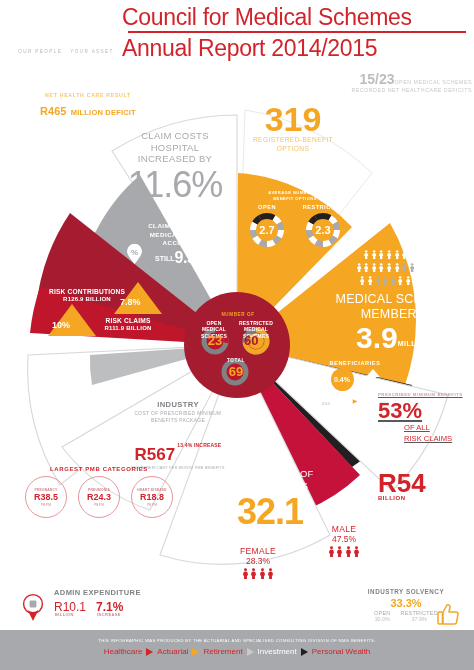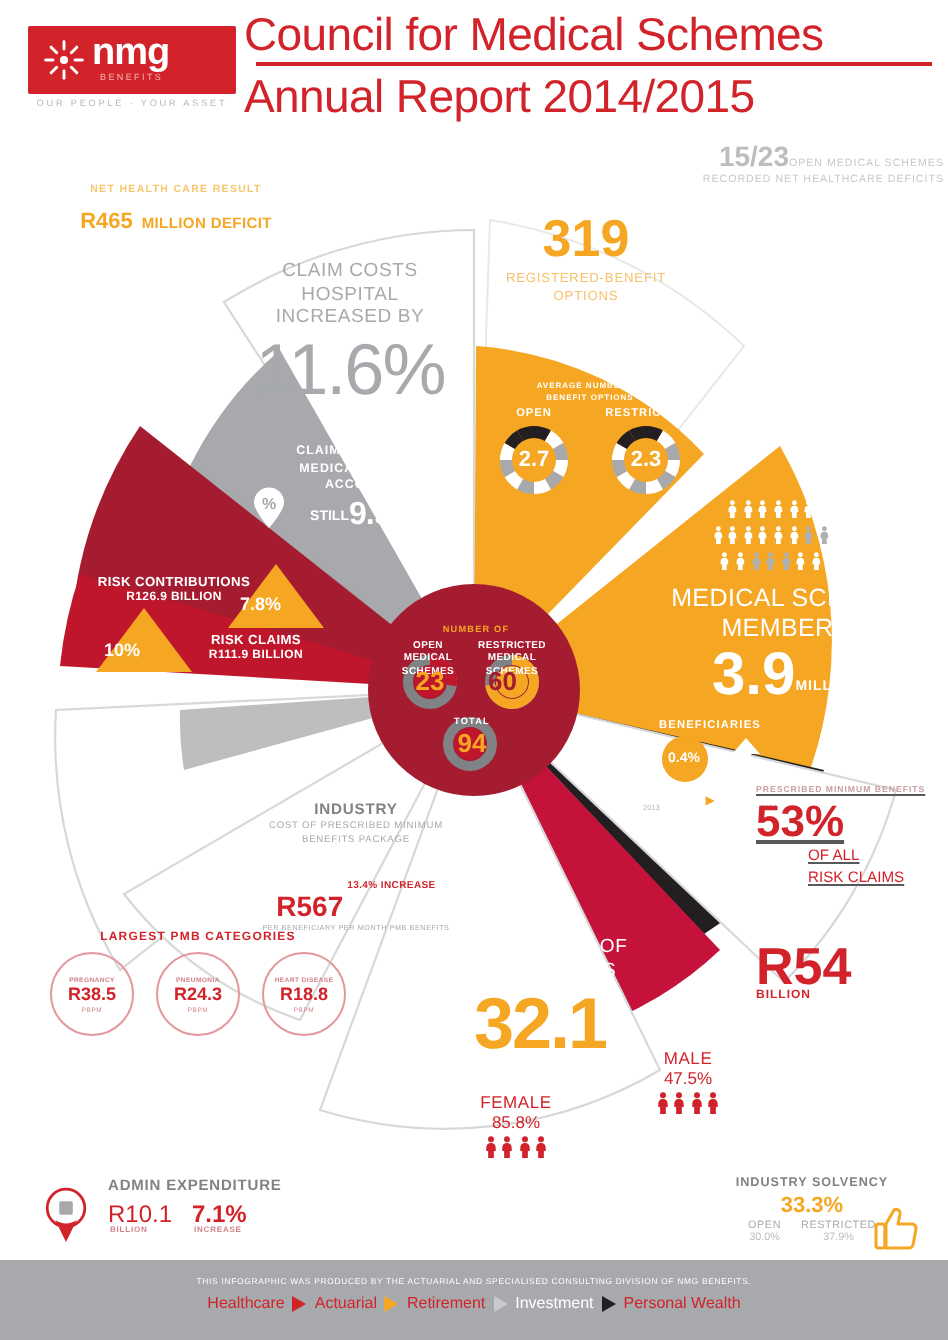--- a/index.html
+++ b/index.html
@@ -55,21 +55,21 @@
   .tri-lbl{position:absolute;font-size:9px;font-weight:bold;color:#fff;}
 
   
   #centre{left:184px;top:292px;width:106px;height:106px;}
   #centre-txt-top{left:196px;top:312px;width:84px;text-align:center;font-size:4.6px;color:#f5a623;letter-spacing:.6px;font-weight:bold;}
   .scheme-lbl{position:absolute;width:46px;text-align:center;font-size:5px;line-height:6.4px;color:#fff;font-weight:bold;letter-spacing:.2px;}
   #total-lbl{left:214px;top:358px;width:44px;text-align:center;font-size:4.6px;color:#fff;letter-spacing:.6px;font-weight:bold;}
 
   
   #opt319{left:238px;top:106px;width:110px;text-align:center;}
-  #opt319 .n{font-size:26px;font-weight:bold;color:#f5a623;line-height:27px;}
+  #opt319 .n{font-size:34px;font-weight:bold;color:#f5a623;line-height:27px;}
   #opt319 .c{font-size:6.6px;color:#f7c169;letter-spacing:.4px;margin-top:2px;line-height:9px;}
 
   
   #avgbo{left:236px;top:190px;width:118px;text-align:center;}
   #avgbo .cap{font-size:4px;color:#fff;font-weight:bold;letter-spacing:.5px;line-height:5.6px;}
   #avgbo .row{display:flex;justify-content:center;gap:12px;margin-top:3px;}
   #avgbo .col{width:44px;}
   #avgbo .k{font-size:5.6px;color:#fff;font-weight:bold;letter-spacing:.5px;}
   .donut{position:relative;width:36px;height:36px;margin:2px auto 0;}
   .donut .val{position:absolute;inset:0;display:flex;align-items:center;justify-content:center;
@@ -100,21 +100,21 @@
   #pmb53 .n{font-size:22px;color:#d2232a;font-weight:bold;line-height:23px;margin-top:2px;}
   #pmb53 .s{font-size:7.6px;color:#d2232a;line-height:9.5px;margin-top:1px;margin-left:26px;}
   #r54{left:378px;top:440px;width:90px;}
   #r54 .n{font-size:26px;color:#d2232a;font-weight:bold;line-height:22px;margin-top:32px;}
   #r54 .s{font-size:6px;color:#d2232a;font-weight:bold;letter-spacing:.5px;margin-top:1px;}
 
   
   #industry{left:112px;top:400px;width:132px;text-align:center;}
   #industry .h{font-size:7.6px;color:#808285;font-weight:bold;letter-spacing:.4px;}
   #industry .c{font-size:4.8px;color:#a7a9ac;letter-spacing:.4px;line-height:6.4px;margin-top:1.5px;}
-  #industry .v{font-size:14px;color:#d2232a;font-weight:bold;display:inline-block;vertical-align:middle;margin-top:20px;}
+  #industry .v{font-size:17px;color:#d2232a;font-weight:bold;display:inline-block;vertical-align:middle;margin-top:20px;}
   #industry .inc{font-size:5px;color:#d2232a;font-weight:bold;display:inline-block;vertical-align:middle;margin-left:2px;letter-spacing:.2px;}
   #industry .f{font-size:3.6px;color:#a7a9ac;letter-spacing:.3px;margin-top:1px;}
 
   
   #pmbcat{left:24px;top:466px;width:150px;text-align:center;}
   #pmbcat .h{font-size:6px;color:#d2232a;font-weight:bold;letter-spacing:.6px;}
   #pmbcat .row{display:flex;justify-content:center;gap:11px;margin-top:4px;}
   .pmbc{width:40px;height:40px;border-radius:50%;border:1px solid #e4989d;display:flex;
         flex-direction:column;align-items:center;justify-content:center;}
   .pmbc .k{font-size:3.3px;color:#d2838a;font-weight:bold;letter-spacing:.2px;}
@@ -188,37 +188,20 @@
   <path d="M237 290 L396 372 A178 178 0 0 1 352 412 Z" fill="#231f20"></path>
 
   <path d="M237 290 L448 340 A216 216 0 0 1 392 436 Z" fill="#ffffff" stroke="#d7d8d9" stroke-width="1.1"></path>
 
   <path d="M237 290 L360 420 A179 179 0 0 1 218 468 Z" fill="#c4123b"></path>
 
   <path d="M237 290 L330 480 A212 212 0 0 1 160 500 Z" fill="#ffffff" stroke="#d7d8d9" stroke-width="1.1"></path>
 </svg>
 
 <div id="header" class="abs">
-  <div id="logo-box" class="abs">
-    <svg id="logo-mark" viewBox="0 0 24 24">
-      <g stroke="#ffffff" stroke-width="1.6" stroke-linecap="round">
-        <line x1="12" y1="2" x2="12" y2="6"></line>
-          <line x1="12" y1="18" x2="12" y2="22"></line>
-        <line x1="2" y1="12" x2="6" y2="12"></line>
-          <line x1="18" y1="12" x2="22" y2="12"></line>
-        <line x1="5" y1="5" x2="8" y2="8"></line>
-          <line x1="16" y1="16" x2="19" y2="19"></line>
-        <line x1="19" y1="5" x2="16" y2="8"></line>
-          <line x1="8" y1="16" x2="5" y2="19"></line>
-      </g>
-      <circle cx="12" cy="12" r="2.2" fill="#ffffff"></circle>
-    </svg>
-    <div id="logo-word">nmg</div>
-    <div id="logo-sub">BENEFITS</div>
-  </div>
   <div id="logo-tag" class="abs">OUR PEOPLE · YOUR ASSET</div>
   <div id="title-wrap" class="abs">
     <div id="title1">Council for Medical Schemes</div>
     <div id="title-rule"></div>
     <div id="title2">Annual Report 2014/2015</div>
   </div>
 </div>
 
 <div id="deficits" class="abs">
   <div style="text-align:right;">
@@ -289,21 +272,21 @@
   <div>SCHEMES</div>
 </div>
 <div class="scheme-lbl" style="left:233px;top:320px;">
   <div>RESTRICTED</div>
   <div>MEDICAL</div>
   <div>SCHEMES</div>
 </div>
 <div class="abs" style="left:203px;top:333px;width:24px;text-align:center;font-size:13px;font-weight:bold;color:#f5a623;">23</div>
 <div class="abs" style="left:244px;top:333px;width:24px;font-size:13px;font-weight:bold;color:#a51c30;">60</div>
 <div id="total-lbl" class="abs">TOTAL</div>
-<div class="abs" style="left:223px;top:364px;width:26px;text-align:center;font-size:13px;font-weight:bold;color:#f5a623;">94</div>
+<div class="abs" style="left:223px;top:364px;width:26px;text-align:center;font-size:13px;font-weight:bold;color:#f5a623;">69</div>
 
 <div id="opt319" class="abs">
   <div class="n">319</div>
   <div class="c">
     <div>REGISTERED-BENEFIT</div>
     <div>OPTIONS</div>
   </div>
 </div>
 
 <div id="avgbo" class="abs">
@@ -534,21 +517,21 @@
       </svg><svg width="7" height="11" viewBox="0 0 10 20" style="display:inline-block;margin:0 .6px;">
         <circle cx="5" cy="3" r="2.7" fill="#d2232a"></circle>
         <path d="M5 6.4 C1.8 6.4 .7 8.6 .7 11.4 L.7 13.6 L2.4 13.6 L2.4 20 L7.6 20 L7.6 13.6 L9.3 13.6 L9.3 11.4 C9.3 8.6 8.2 6.4 5 6.4 Z" fill="#d2232a"></path>
       </svg><svg width="7" height="11" viewBox="0 0 10 20" style="display:inline-block;margin:0 .6px;">
         <circle cx="5" cy="3" r="2.7" fill="#d2232a"></circle>
         <path d="M5 6.4 C1.8 6.4 .7 8.6 .7 11.4 L.7 13.6 L2.4 13.6 L2.4 20 L7.6 20 L7.6 13.6 L9.3 13.6 L9.3 11.4 C9.3 8.6 8.2 6.4 5 6.4 Z" fill="#d2232a"></path>
       </svg></div>
 </div>
 <div id="female" class="abs mf">
   <div class="k">FEMALE</div>
-  <div class="v">85.8%</div>
+  <div class="v">28.3%</div>
   <div class="ppl"><svg width="7" height="11" viewBox="0 0 10 20" style="display:inline-block;margin:0 .6px;">
         <circle cx="5" cy="3" r="2.7" fill="#d2232a"></circle>
         <path d="M5 6.4 C1.8 6.4 .7 8.6 .7 11.4 L.7 13.6 L2.4 13.6 L2.4 20 L7.6 20 L7.6 13.6 L9.3 13.6 L9.3 11.4 C9.3 8.6 8.2 6.4 5 6.4 Z" fill="#d2232a"></path>
       </svg><svg width="7" height="11" viewBox="0 0 10 20" style="display:inline-block;margin:0 .6px;">
         <circle cx="5" cy="3" r="2.7" fill="#d2232a"></circle>
         <path d="M5 6.4 C1.8 6.4 .7 8.6 .7 11.4 L.7 13.6 L2.4 13.6 L2.4 20 L7.6 20 L7.6 13.6 L9.3 13.6 L9.3 11.4 C9.3 8.6 8.2 6.4 5 6.4 Z" fill="#d2232a"></path>
       </svg><svg width="7" height="11" viewBox="0 0 10 20" style="display:inline-block;margin:0 .6px;">
         <circle cx="5" cy="3" r="2.7" fill="#d2232a"></circle>
         <path d="M5 6.4 C1.8 6.4 .7 8.6 .7 11.4 L.7 13.6 L2.4 13.6 L2.4 20 L7.6 20 L7.6 13.6 L9.3 13.6 L9.3 11.4 C9.3 8.6 8.2 6.4 5 6.4 Z" fill="#d2232a"></path>
       </svg><svg width="7" height="11" viewBox="0 0 10 20" style="display:inline-block;margin:0 .6px;">

